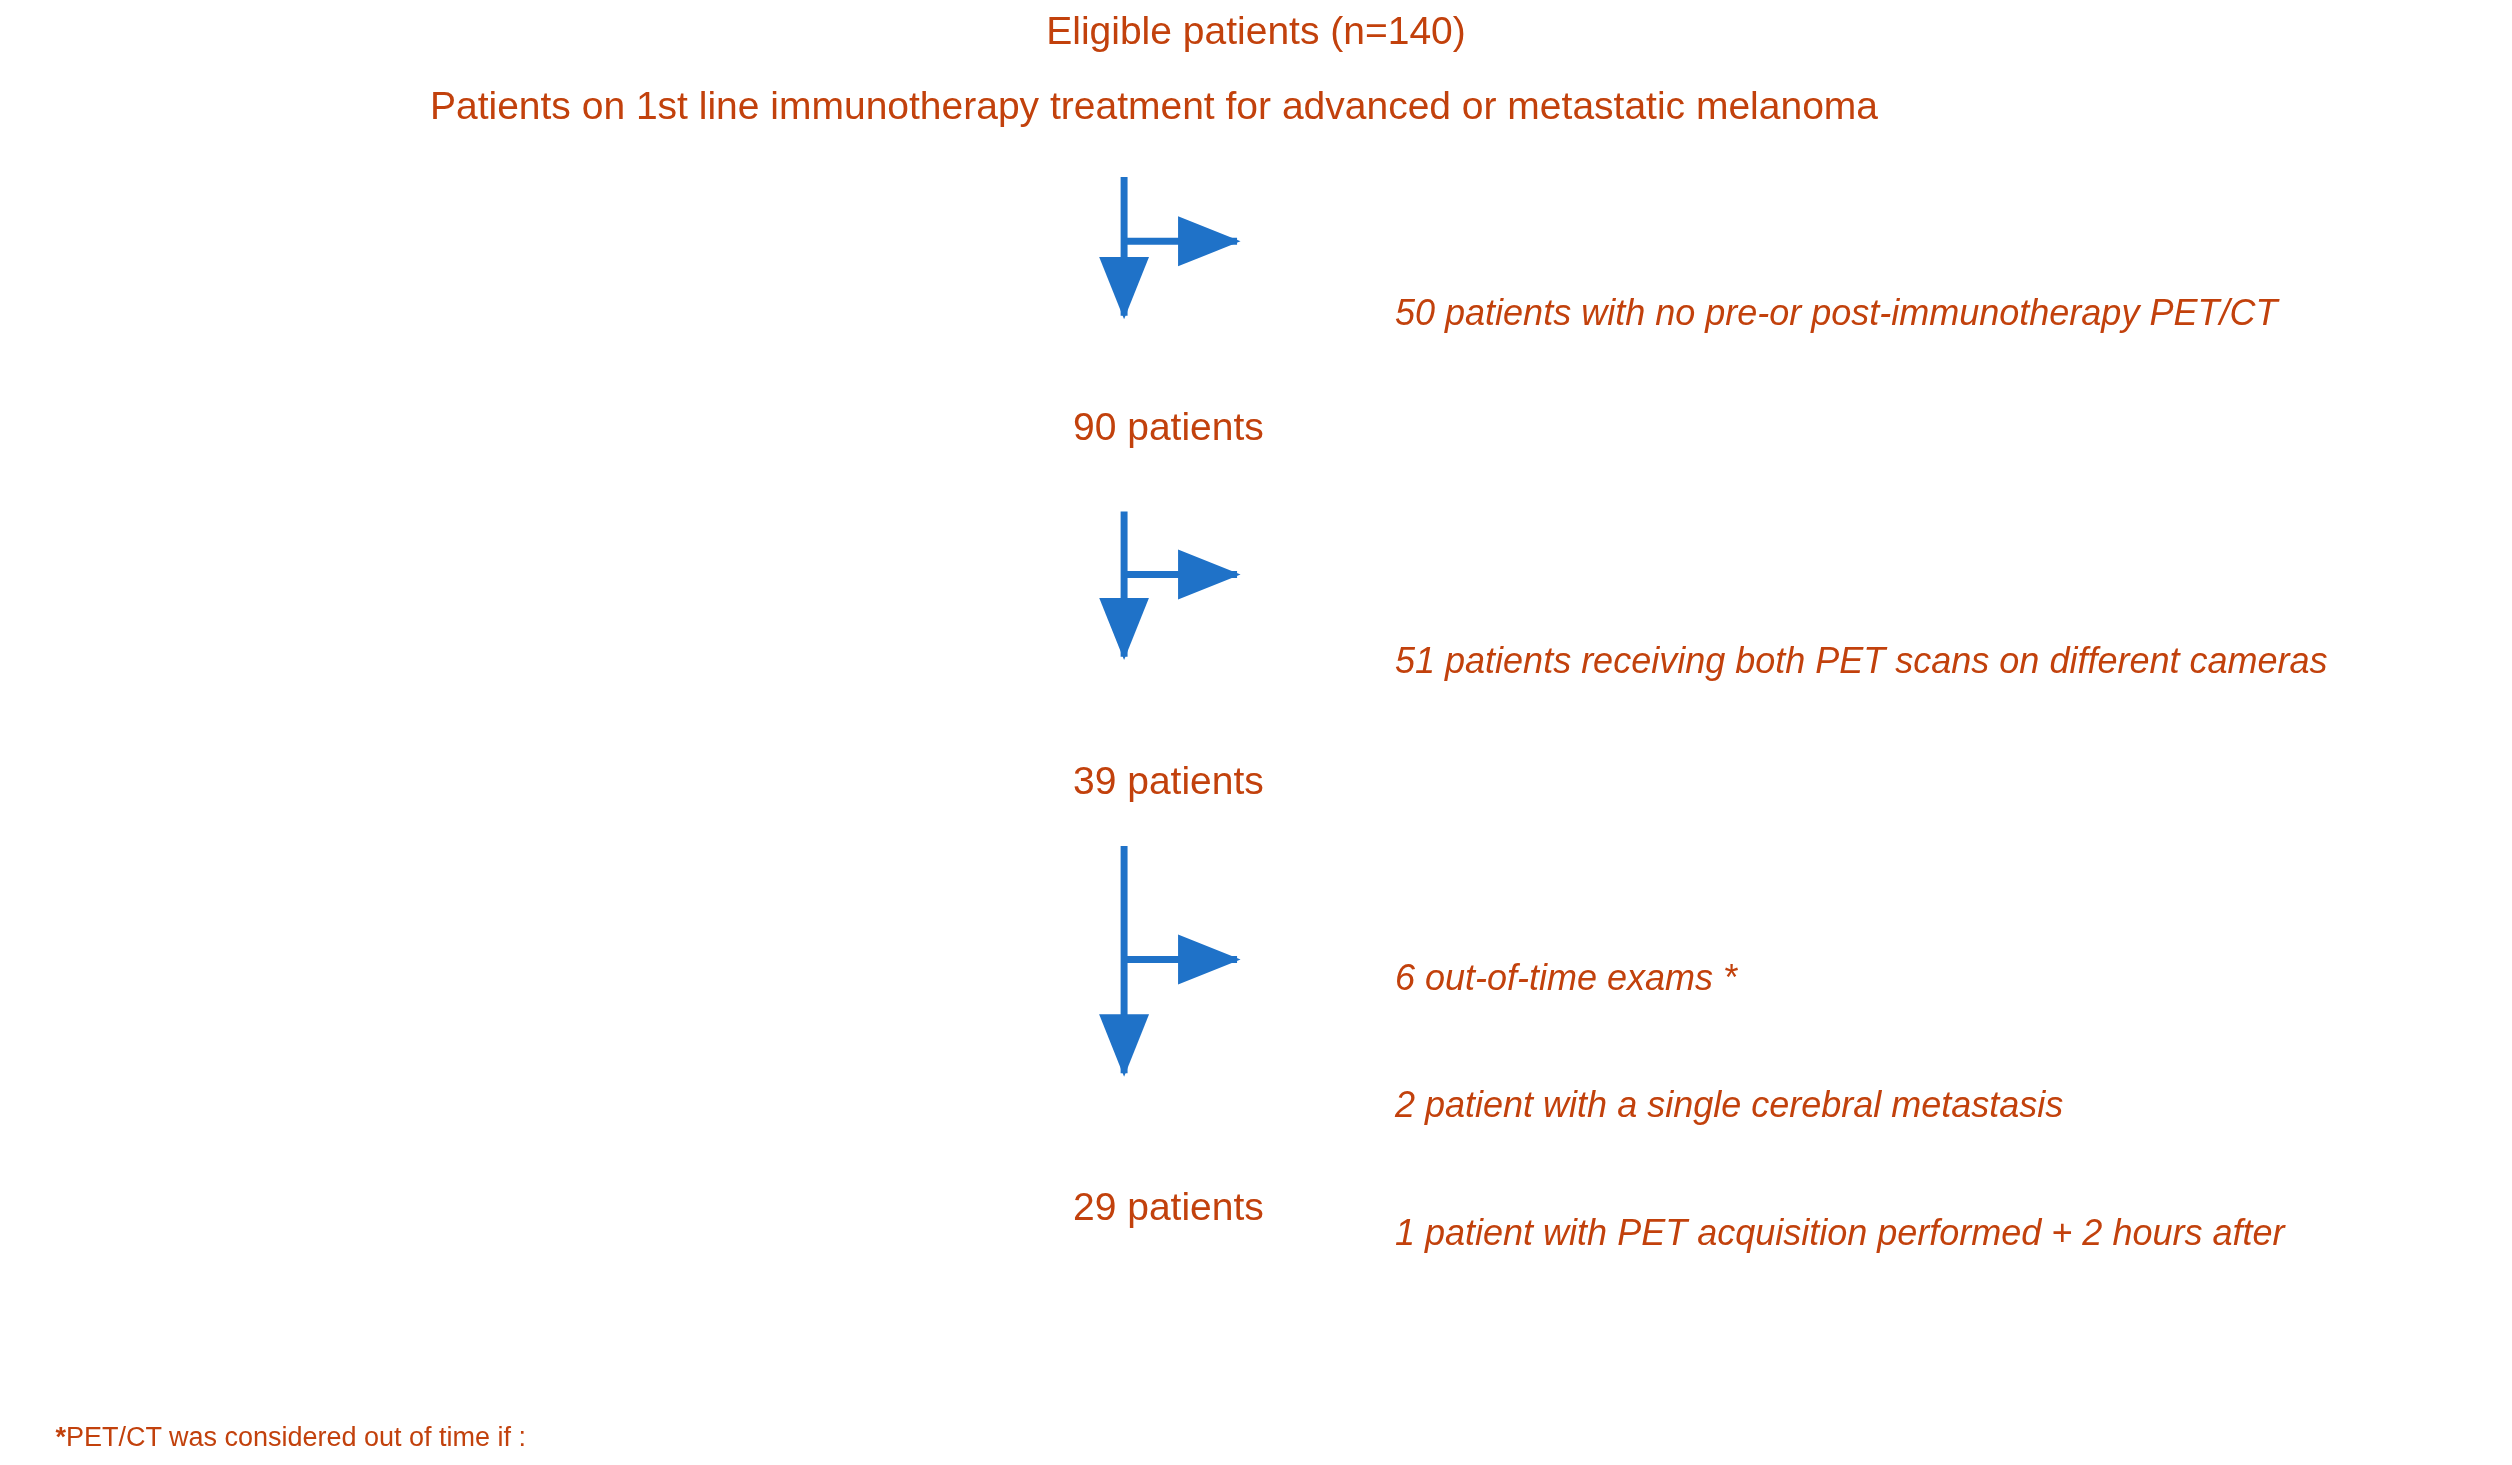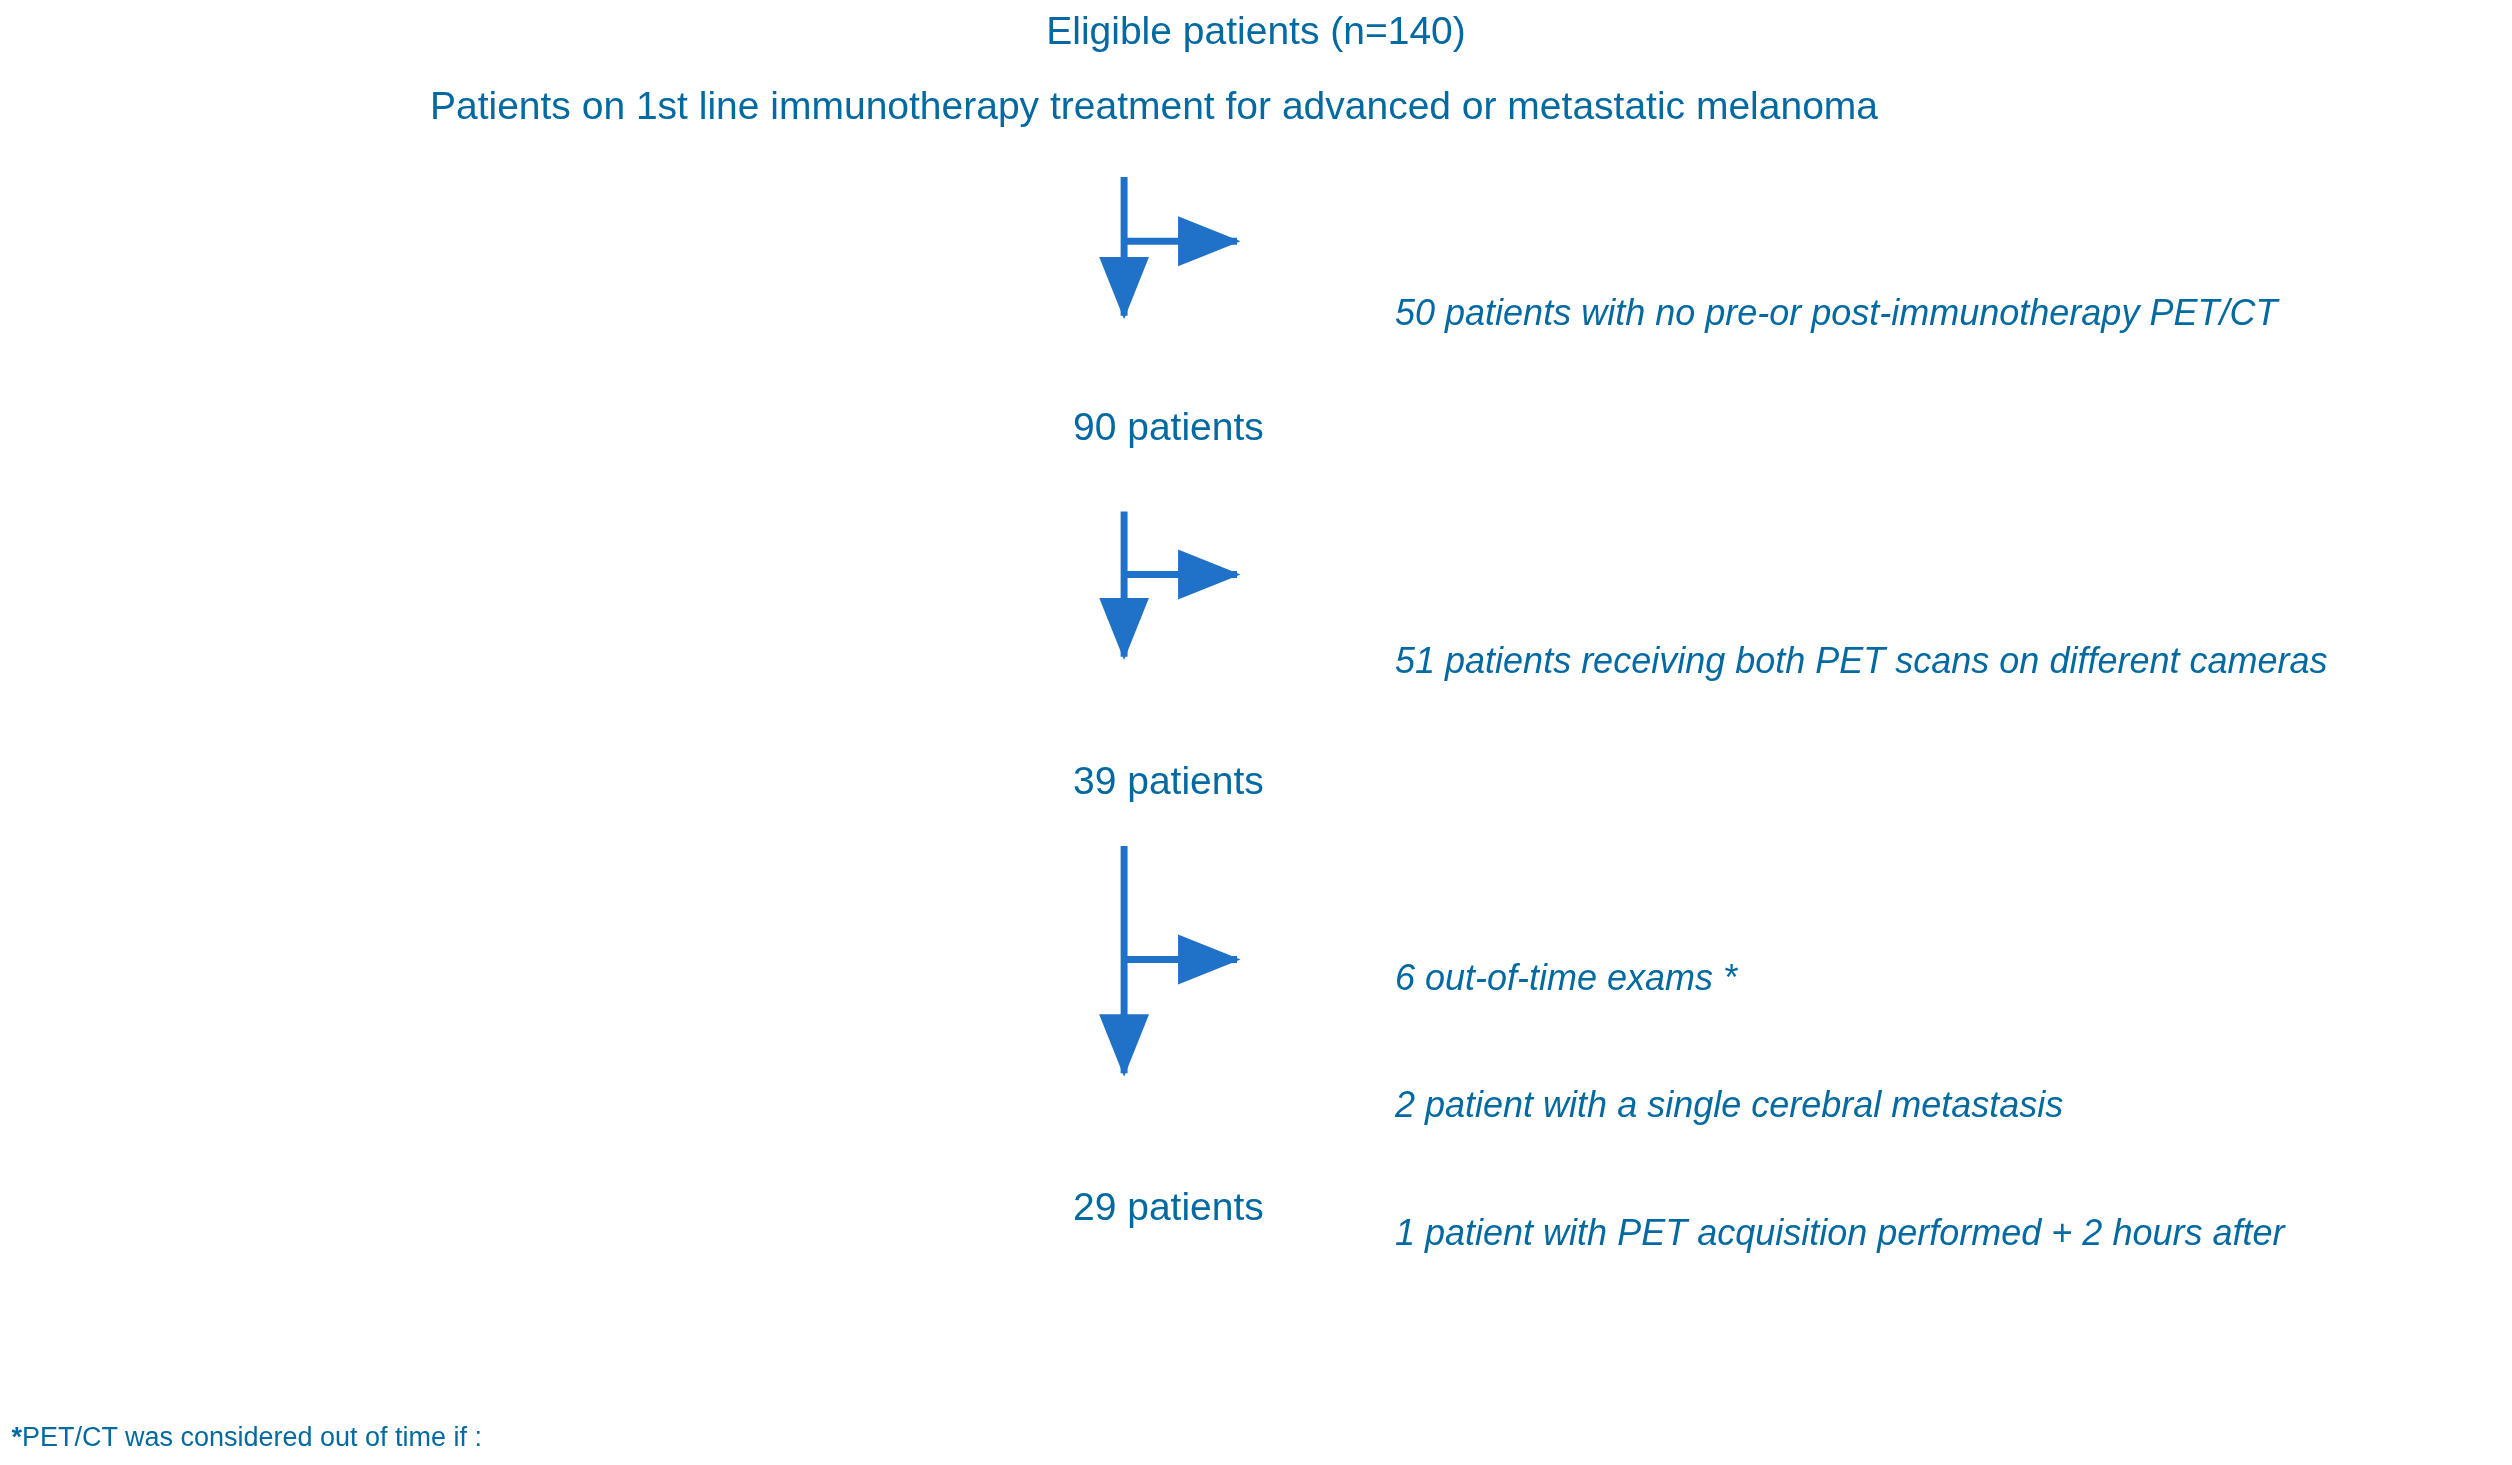--- a/index.html
+++ b/index.html
@@ -16,21 +16,21 @@
     position: relative;
     width: 2512px;
     height: 1466px;
     background: #ffffff;
     overflow: hidden;
   }
 
   .txt {
     position: absolute;
     white-space: pre;
-    color: #0369a1;
+    color: #c2410c;
     font-family: "Liberation Sans", sans-serif;
     line-height: 1.02;
   }
 
   
   #title-eligible {
     left: 0;
     top: 11.4px;
     width: 2512px;
     text-align: center;
@@ -64,21 +64,21 @@
 
   .exclusion-line { display: block; font-style: italic; }
 
   
   #footnote {
     left: 11.4px;
     top: 1350px;
     font-size: 27px;
     line-height: 1.30;
   }
-  #footnote .fn-line { display: block; }
+  #footnote .fn-line { display: block; margin-left: 44px; }
   #footnote .fn-star { font-weight: bold; }
 
   
   .arrow-group {
     position: absolute;
     left: 0;
     top: 0;
     width: 2512px;
     height: 1466px;
     pointer-events: none;

